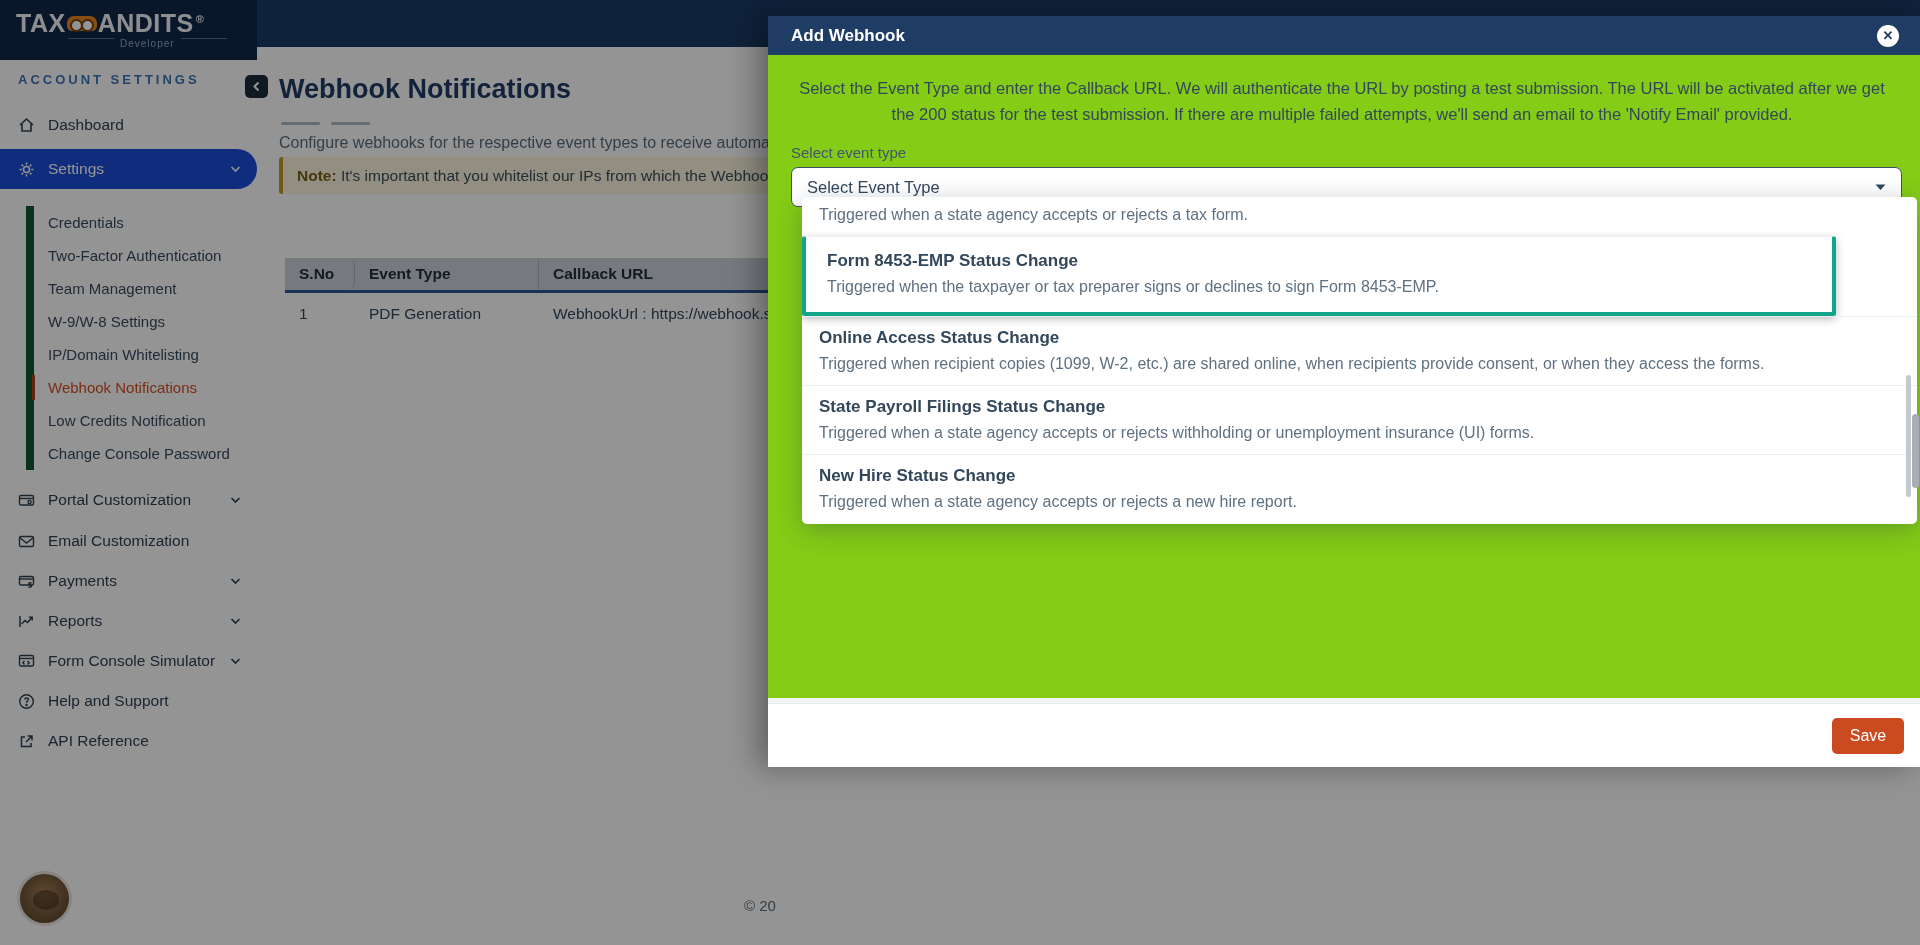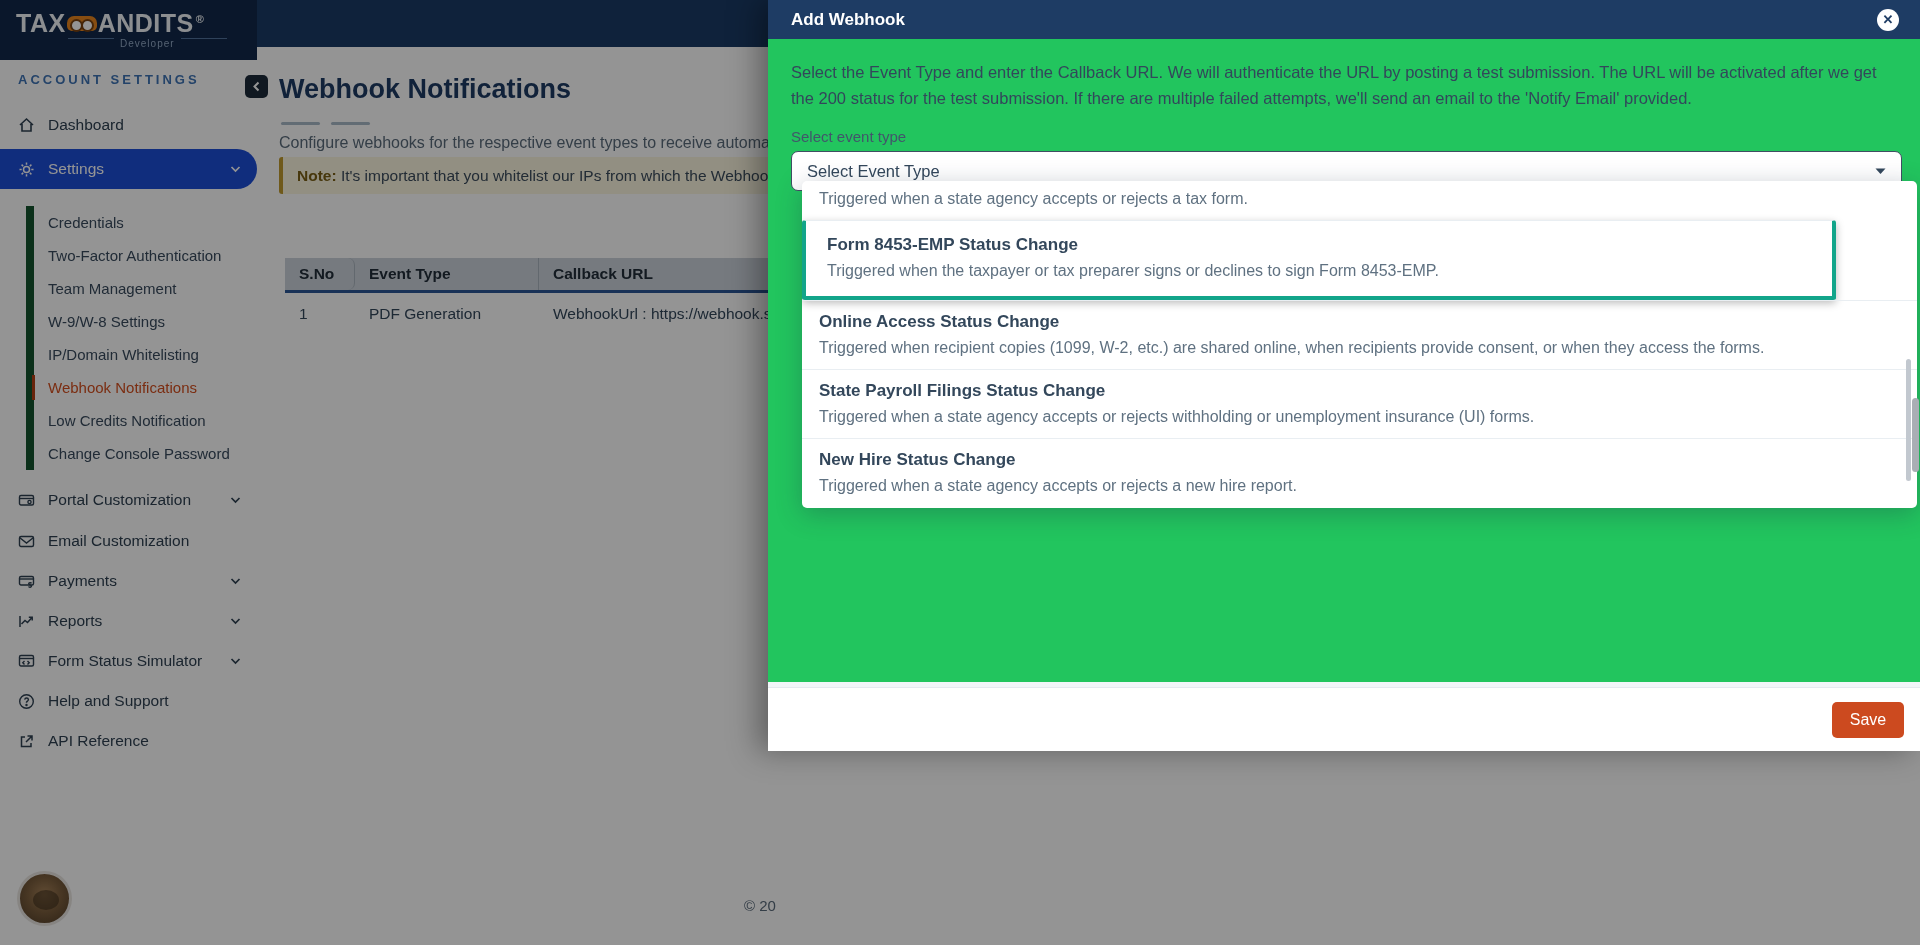--- a/index.html
+++ b/index.html
@@ -51,25 +51,25 @@
 
   .page-footer { position:absolute; left:744px; top:897px; font-size:15px; color:#5a6b7b; white-space:nowrap; }
 
   .avatar { position:absolute; left:17px; top:871px; width:55px; height:55px; border-radius:50%; border:3px solid rgba(255,255,255,.85); background:radial-gradient(circle at 50% 42%, #a8835a 0%, #7c5f3e 45%, #4e3b26 100%); overflow:hidden; cursor:pointer; }
   .avatar:before { content:""; position:absolute; left:13px; top:16px; width:26px; height:20px; border-radius:50%; background:#3a2c1a; opacity:.55; }
 
   
   .dim { position:absolute; inset:0; background:rgba(0,0,0,.42); }
 
   
-  .modal { position:absolute; left:768px; top:0; width:1152px; height:751px; background:#22c55e; box-shadow:-10px 0 28px rgba(0,0,0,.35); }
+  .modal { position:absolute; left:768px; top:16px; width:1152px; height:751px; background:#84cc16; box-shadow:-10px 0 28px rgba(0,0,0,.35); }
   .modal-header { height:39px; background:#1e3c64; color:#fff; display:flex; align-items:center; justify-content:space-between; padding:0 21px 0 23px; }
   .modal-title { font-size:17px; font-weight:bold; }
   .modal-close { width:22px; height:22px; border-radius:50%; background:#fff; color:#1e3c64; font-size:13px; font-weight:bold; display:flex; align-items:center; justify-content:center; cursor:pointer; line-height:1; }
-  .modal-desc { margin:21px 24px 0 23px; max-width:1102px; font-size:16.5px; line-height:1.55; color:#33475b; }
+  .modal-desc { margin:21px 24px 0 23px; max-width:1102px; font-size:16.5px; line-height:1.55; color:#33475b;text-align:center; }
   .field-label { margin:17px 0 6px 23px; font-size:15px; color:#42566b; }
   .select-box { margin-left:23px; width:1111px; height:40px; border:1px solid #404f63; border-radius:7px; display:flex; align-items:center; justify-content:space-between; padding:0 15px; font-size:16.5px; color:#33475b; cursor:pointer; background:#fff; }
 
   .dropdown { position:absolute; left:22px; top:181px; width:1115px; height:327px; background:#fff; border-radius:5px; box-shadow:0 6px 26px rgba(25,45,70,.3); overflow:hidden;margin-left:12px; }
   .opt { padding:11px 17px 12px; cursor:pointer; }
   .opt + .opt, .hl-wrap + .opt, .opt + .hl-wrap { border-top:1px solid #e9eef2; }
   .opt-title { font-size:17px; font-weight:bold; color:#33475b; margin-bottom:7px; }
   .opt-desc { font-size:16px; color:#5f7181; white-space:nowrap; overflow:hidden; }
   .opt-clipped { padding-top:0; }
   .opt-clipped .opt-title { height:4px; overflow:hidden; line-height:22px; margin-top:0; margin-bottom:5px; color:#33475b; }
@@ -180,21 +180,21 @@
             <path d="M1.5 2 L5.5 6 L9.5 2"></path>
           </svg>
       </div>
 
       <div class="nav-item" style="top:642px;">
         <svg width="17" height="17" viewBox="0 0 17 17" fill="none" stroke="#2f4152" stroke-width="1.4">
             <rect x="1.5" y="2.5" width="14" height="10.5" rx="1.5"></rect>
             <path d="M1.5 5.5h14"></path>
             <path d="M6.5 8 L4.8 9.7 L6.5 11.4 M9.5 8 L11.2 9.7 L9.5 11.4"></path>
           </svg>
-        <span>Form Status Simulator</span>
+        <span>Form Console Simulator</span>
         <svg class="chev" width="11" height="8" viewBox="0 0 11 8" fill="none" stroke="#2f4152" stroke-width="1.7">
             <path d="M1.5 2 L5.5 6 L9.5 2"></path>
           </svg>
       </div>
 
       <div class="nav-item" style="top:682px;">
         <svg width="17" height="17" viewBox="0 0 17 17" fill="none" stroke="#2f4152" stroke-width="1.4">
             <circle cx="8.5" cy="8.5" r="6.8"></circle>
             <path d="M6.7 6.6c.3-2.2 3.6-2.1 3.7 0 .1 1.3-1.6 1.5-1.9 2.6v.6"></path>
             <circle cx="8.5" cy="12" r="0.5" fill="#2f4152"></circle>

